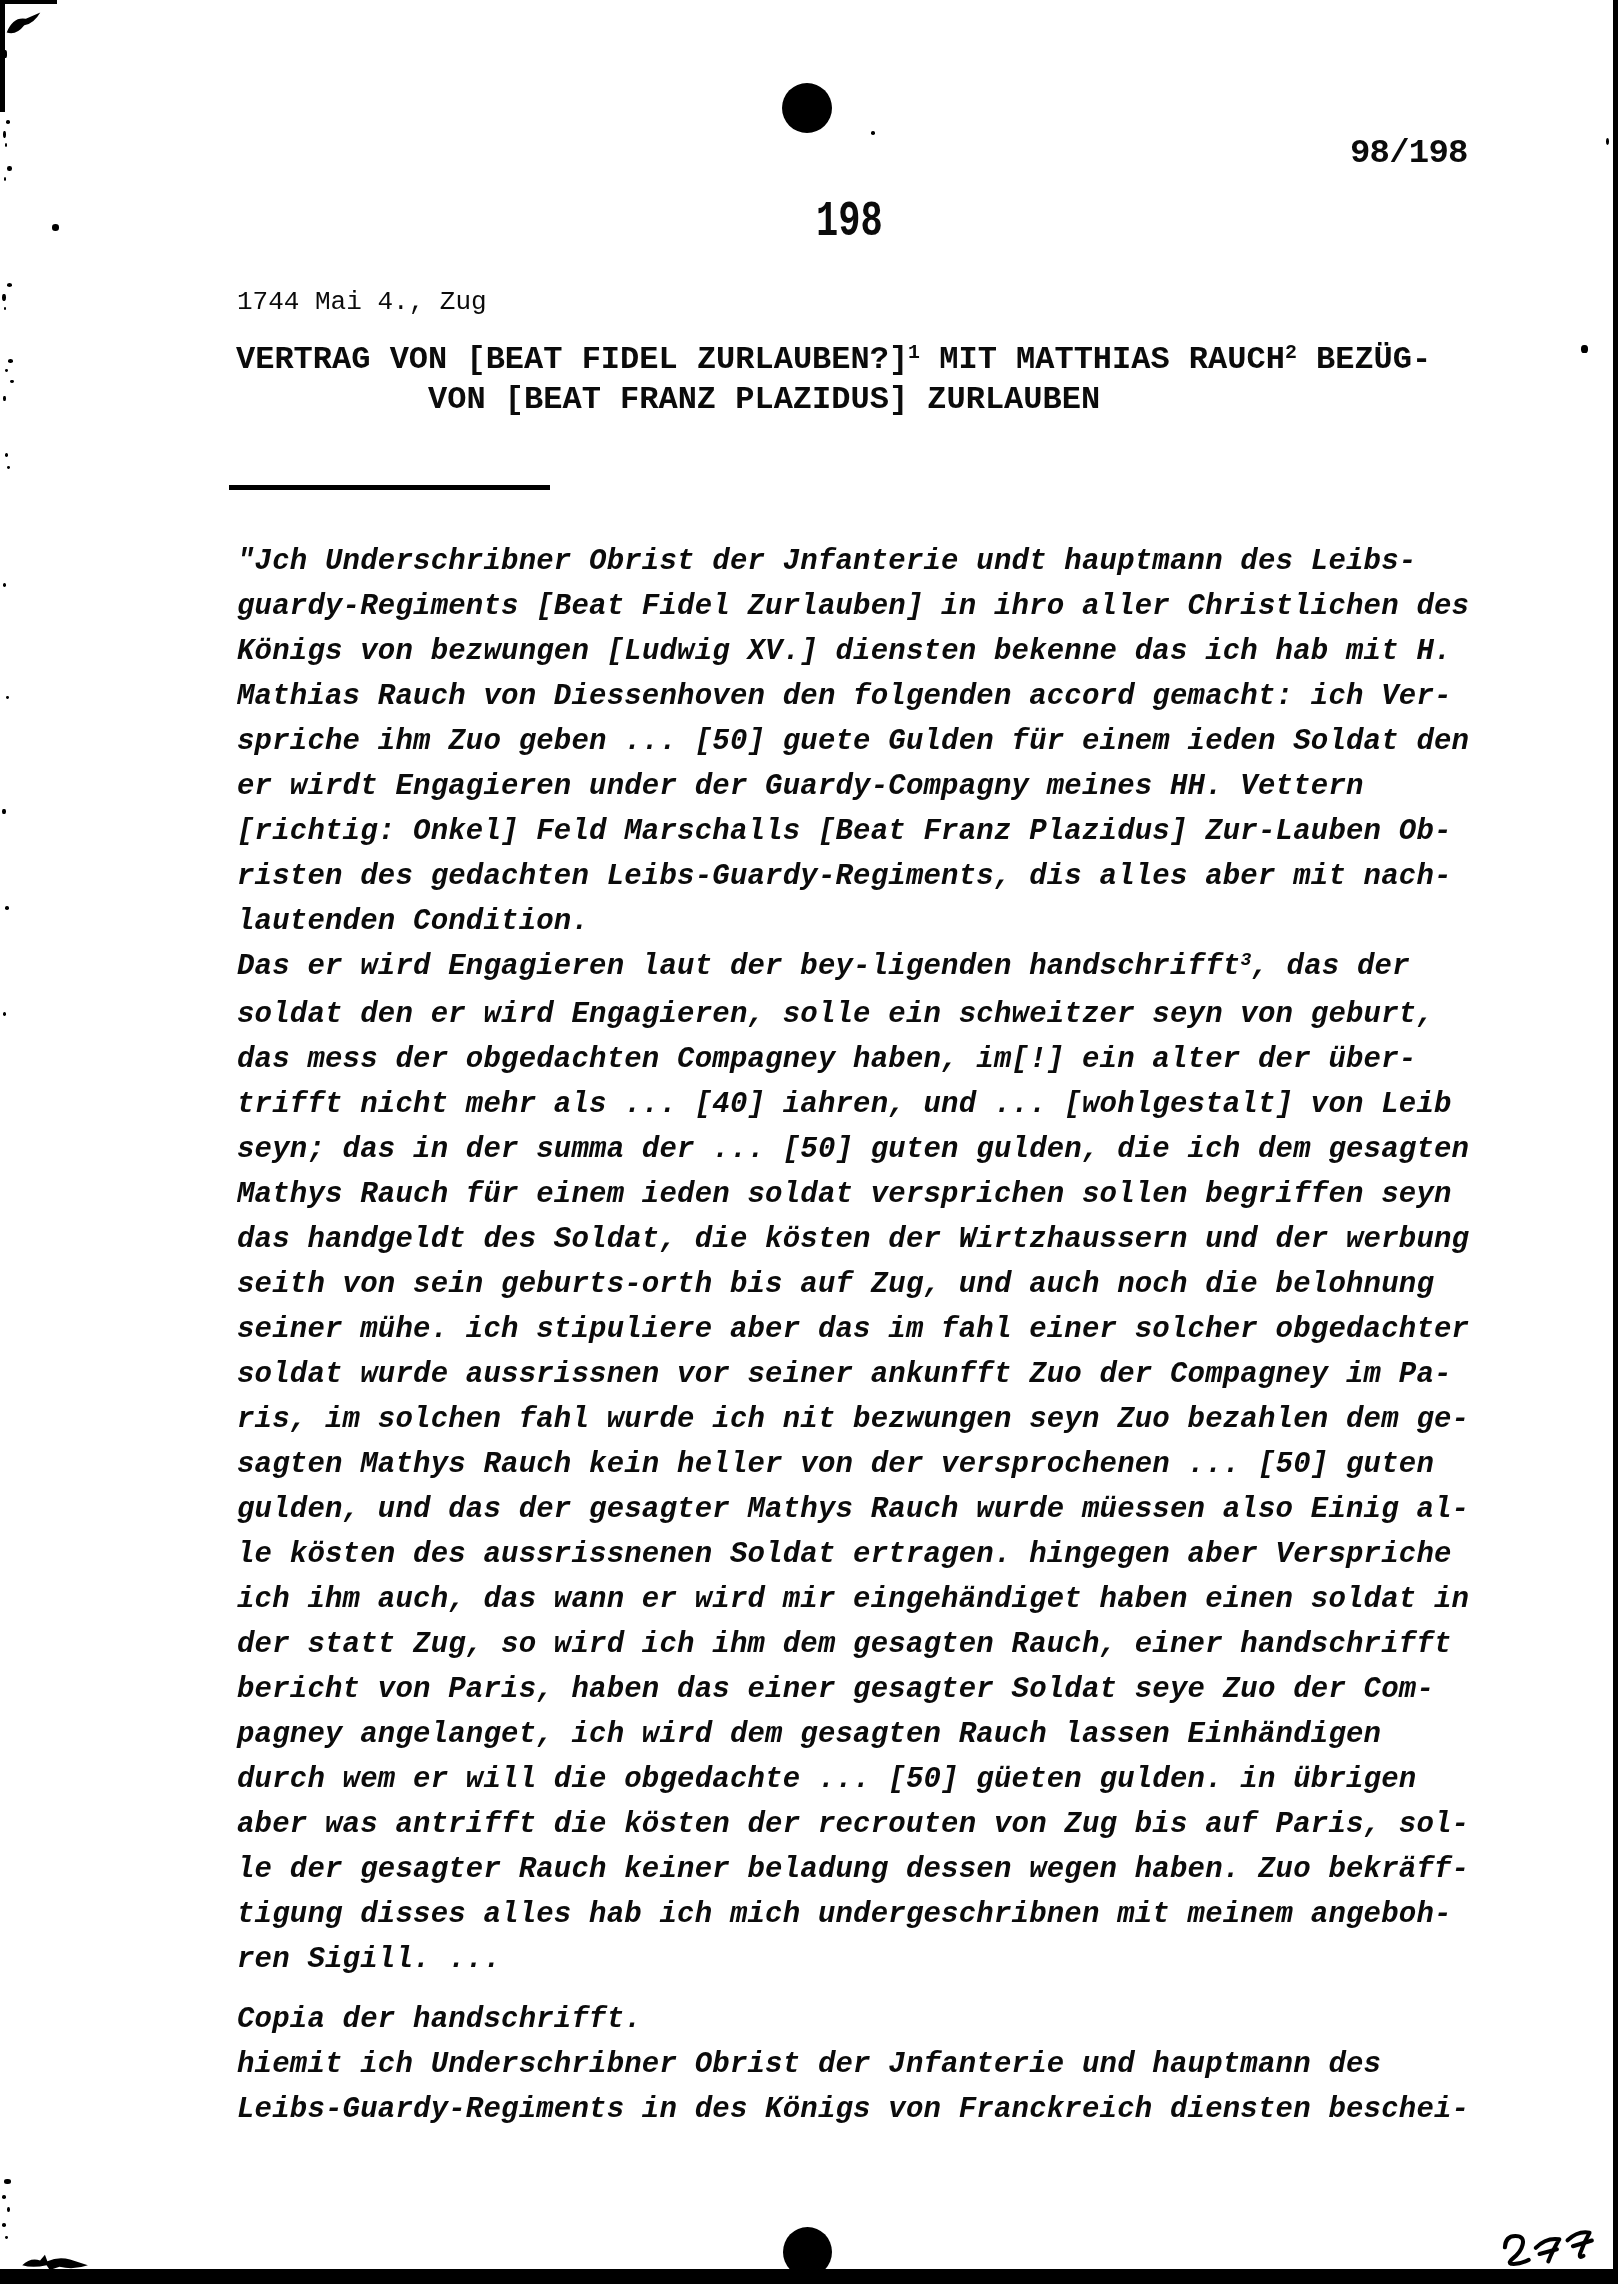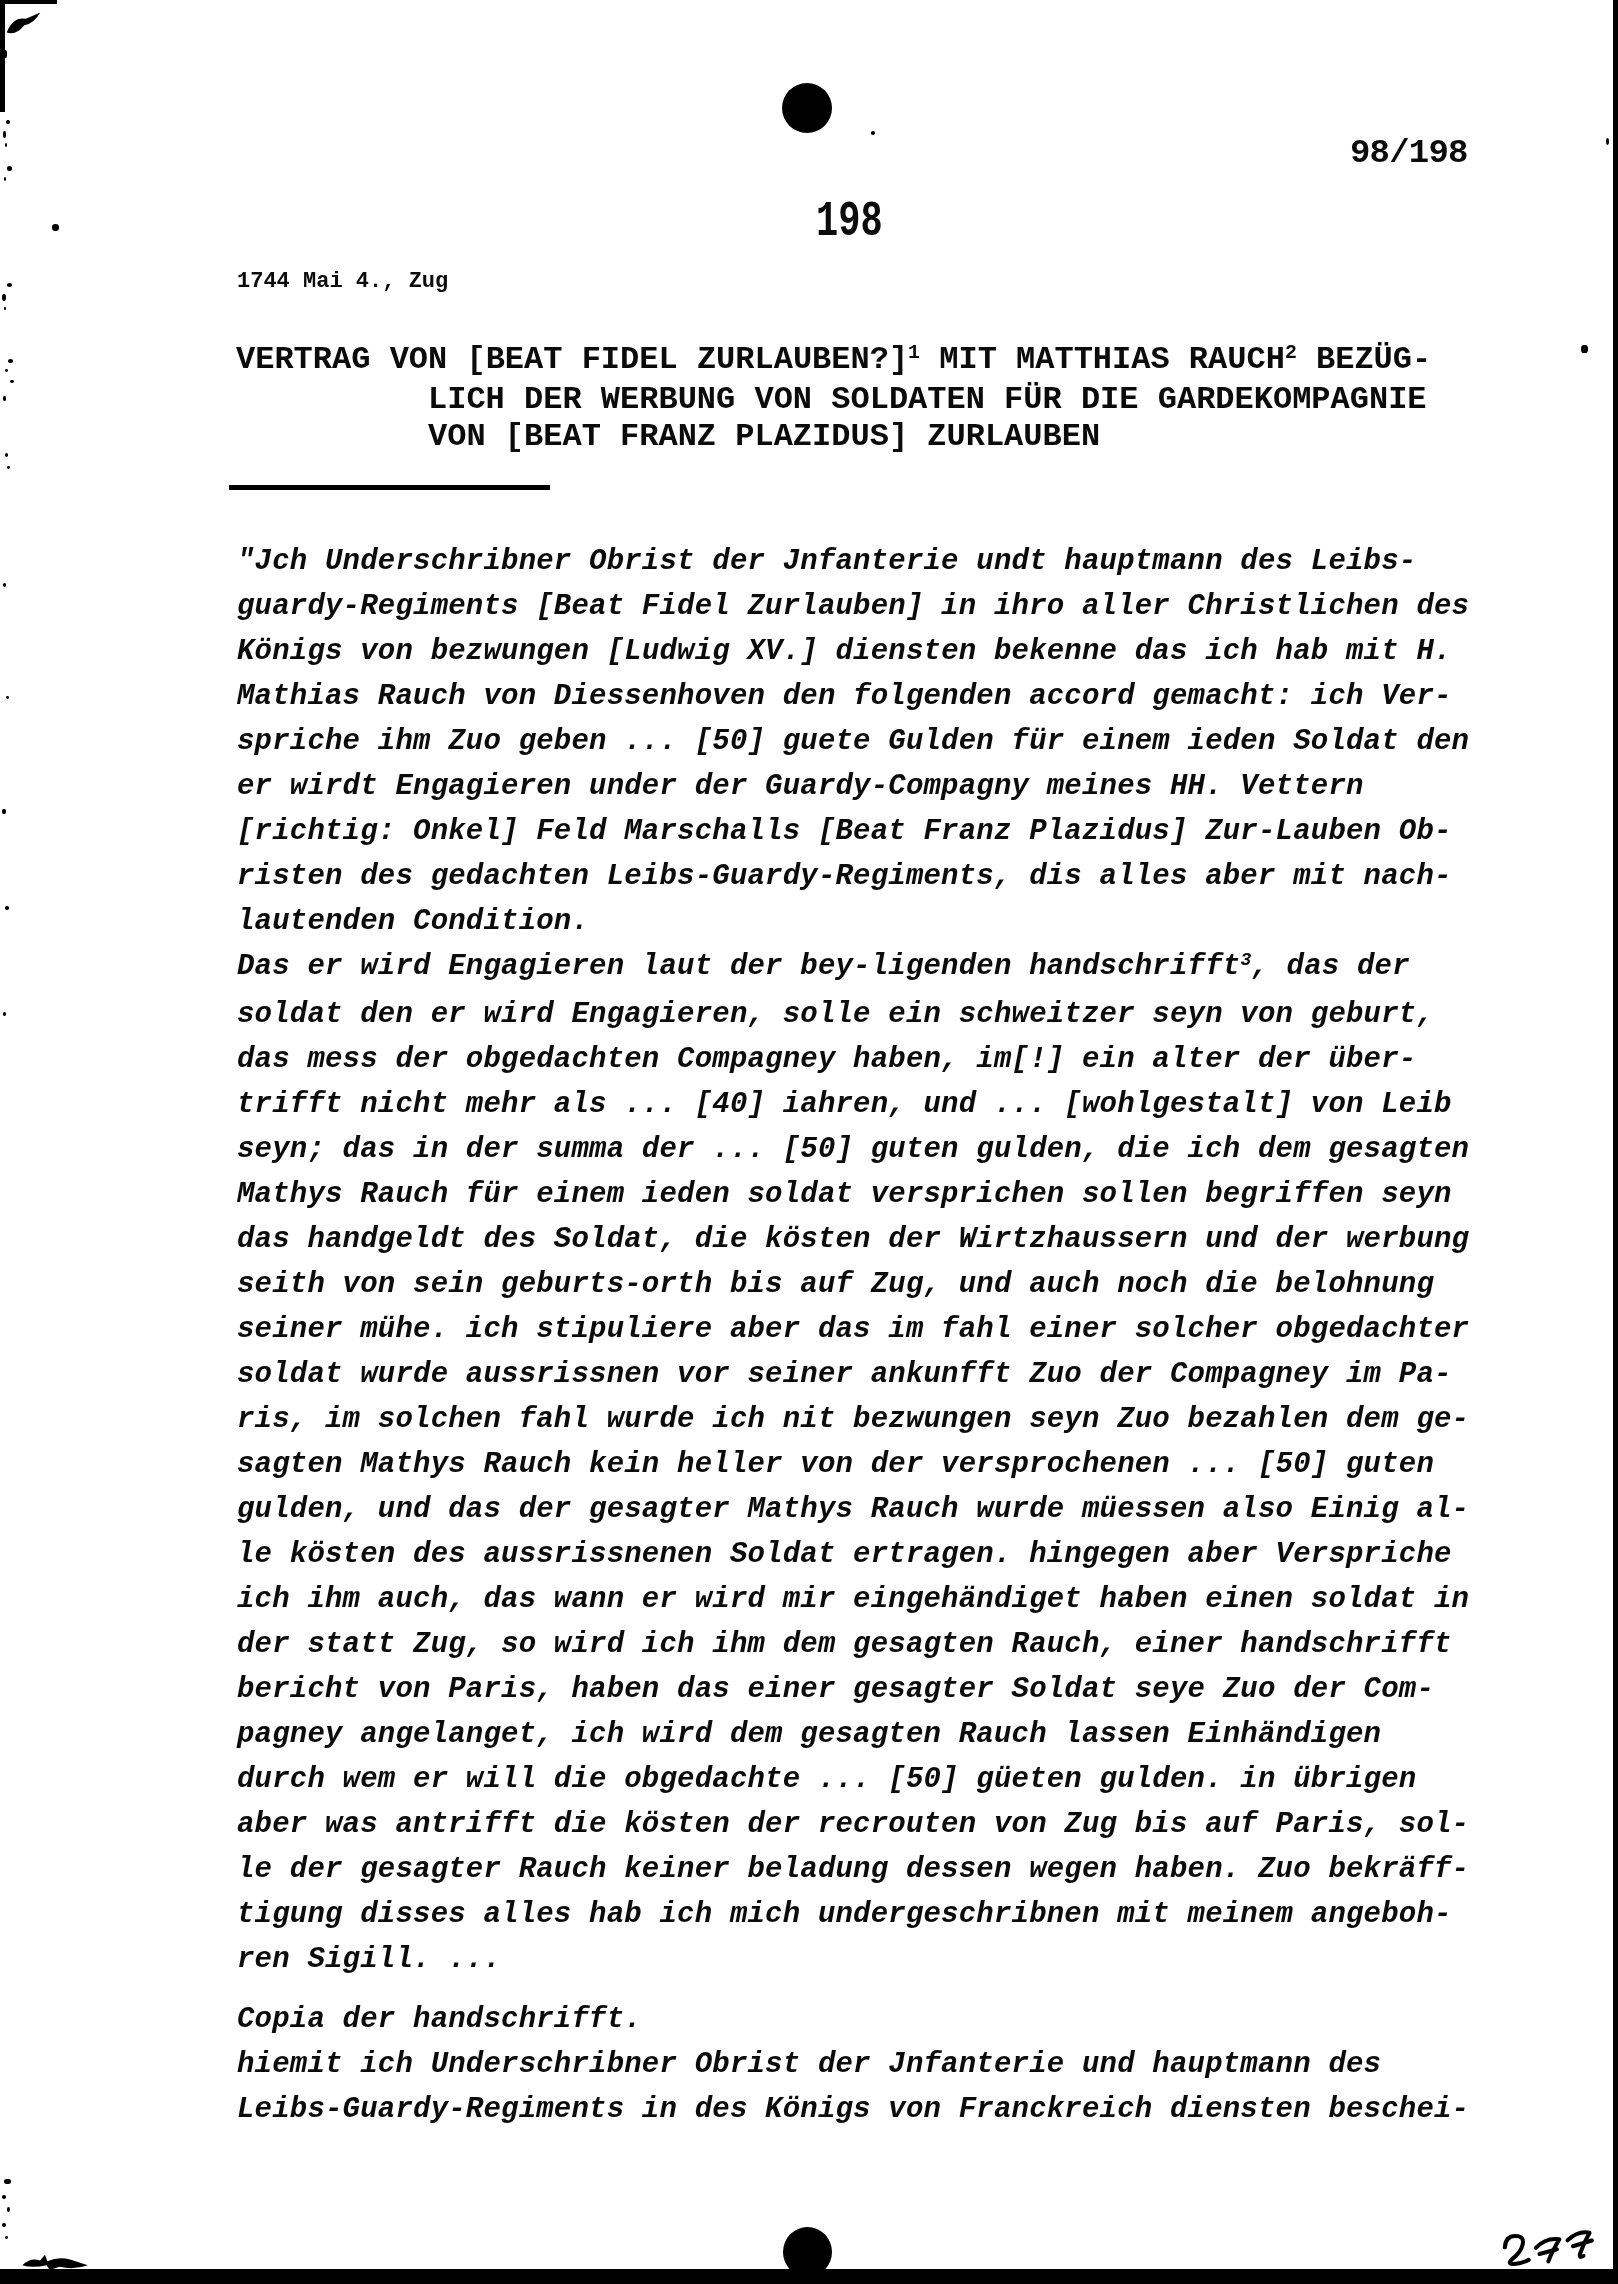--- a/index.html
+++ b/index.html
@@ -30,22 +30,22 @@
   }
   
   .pagenum{
     position:absolute;left:816px;top:193px;
     font-size:50px;font-weight:bold;
     transform:scaleX(0.74);transform-origin:0 0;
     white-space:pre;
   }
   
   .dateline{
-    position:absolute;left:237px;top:269px;
-    font-size:22px;font-weight:bold;white-space:pre;
+    position:absolute;left:237px;top:287px;
+    font-size:26px;font-weight:normal;white-space:pre;
   }
   
   .titleblock{
     position:absolute;left:236px;top:341px;width:1311px;
     font-size:32px;font-weight:bold;line-height:37px;
   }
   .titleblock .tline{white-space:pre;font-family:Liberation Mono, monospace;}
   .titleblock .tline.indent{margin-left:192px;}
   .sup{
     font-size:0.62em;
@@ -96,21 +96,20 @@
   <div class="punch bottom"></div>
 
   <div class="folio">98/198</div>
 
   <div class="pagenum">198</div>
 
   <div class="dateline">1744 Mai 4., Zug</div>
 
   <div class="titleblock">
       <div class="tline"><span>VERTRAG VON [BEAT FIDEL ZURLAUBEN?]</span><span class="sup">1</span><span> MIT MATTHIAS RAUCH</span><span class="sup">2</span><span> BEZÜG-</span></div>
-      <div class="tline indent"><span>LICH DER WERBUNG VON SOLDATEN FÜR DIE GARDEKOMPAGNIE</span></div>
       <div class="tline indent"><span>VON [BEAT FRANZ PLAZIDUS] ZURLAUBEN</span></div>
     </div>
 
   <div class="title-rule"></div>
 
   <div class="bodytext">
       <div class="bline"><span>"Jch Underschribner Obrist der Jnfanterie undt hauptmann des Leibs-</span></div>
       <div class="bline"><span>guardy-Regiments [Beat Fidel Zurlauben] in ihro aller Christlichen des</span></div>
       <div class="bline"><span>Königs von bezwungen </span><span class="b">[Ludwig XV.]</span><span> diensten bekenne das ich hab mit H.</span></div>
       <div class="bline"><span>Mathias Rauch von Diessenhoven den folgenden accord gemacht: ich Ver-</span></div>

